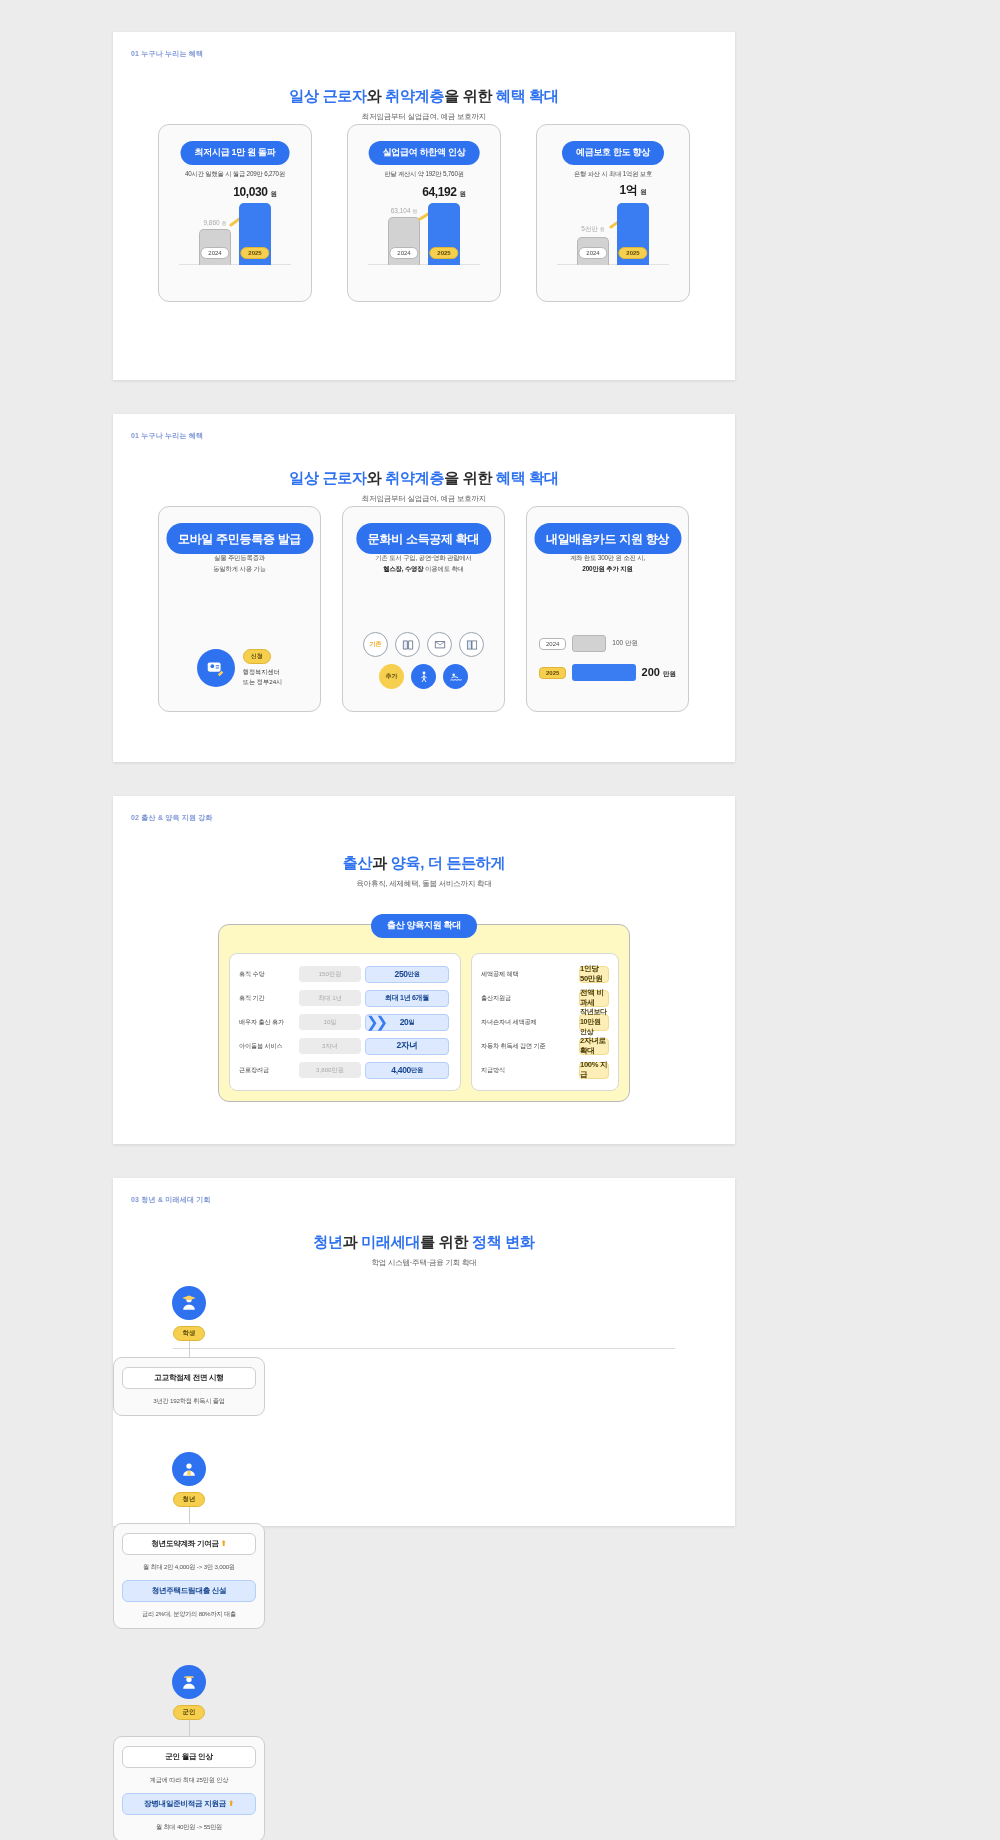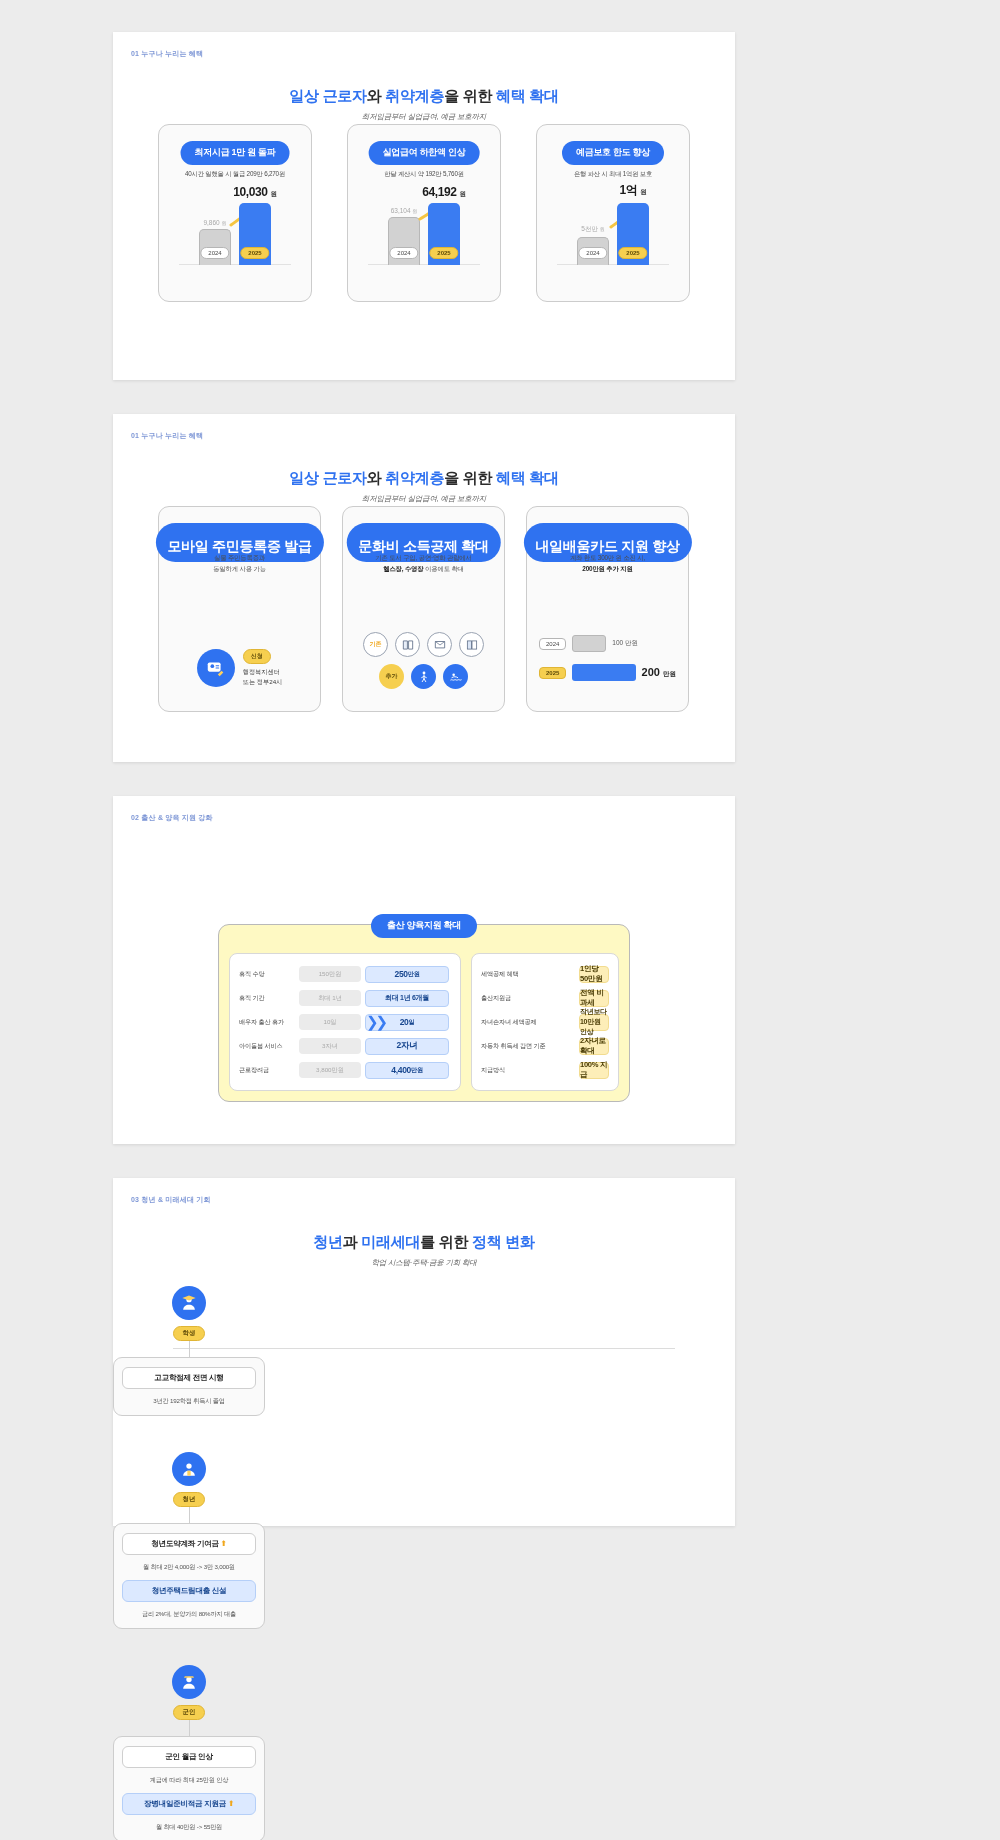--- a/index.html
+++ b/index.html
@@ -40,21 +40,20 @@
     color: #2b2b2b;
     line-height: 1.25;
   }
   .headline .hl { color: #2f72f0; }
   .subline {
     text-align: center;
     font-size: 7.5px;
     color: #5d5d5d;
     margin-top: 6px;
     letter-spacing: -.2px;
-    font-style: italic;
   }
 
   
   .chip {
     display: inline-block;
     background: #2f72f0;
     color: #fff;
     border-radius: 999px;
     font-weight: 800;
     letter-spacing: -.3px;
@@ -158,22 +157,22 @@
     width: 163px; height: 206px;
     background: #fafafa;
     border: 1px solid #ccc;
     border-radius: 11px;
     position: relative;
   }
   .s2-card .chip {
     position: absolute;
     left: 50%; transform: translateX(-50%);
     top: 16px;
-    font-size: 14px;
-    padding: 15px 12px 6px;
+    font-size: 12px;
+    padding: 8px 12px 6px;
   }
   .s2-desc {
     position: absolute;
     left: 8px; right: 8px; top: 46px;
     text-align: center;
     font-size: 6.4px;
     color: #4a4a4a;
     line-height: 1.7;
     letter-spacing: -.2px;
   }
@@ -523,20 +522,26 @@
             <div class="s2c3-lab big"><span>200</span> <span class="u">만원</span></div>
           </div>
         </div>
       </div>
 
     </div>
   </section>
 
   <section class="slide" id="slide3">
     <div class="eyebrow">02 출산 &amp; 양육 지원 강화</div>
+    <div style="position:absolute;left:0;right:0;top:58px;">
+      <div class="headline">
+        <span class="hl">출산</span><span>과 </span><span class="hl">양육</span><span class="hl">, </span><span class="hl">더 든든하게</span>
+      </div>
+      <div class="subline">육아휴직, 세제혜택, 돌봄 서비스까지 확대</div>
+    </div>
 
     <div class="s3-panel">
       <div class="chip">출산 양육지원 확대</div>
       <div class="s3-cols">
 
         <div class="s3-box s3-left">
           <div class="s3-arrows">❯❯</div>
 
           <div class="s3-row">
             <div class="s3-lbl">휴직 수당</div>

